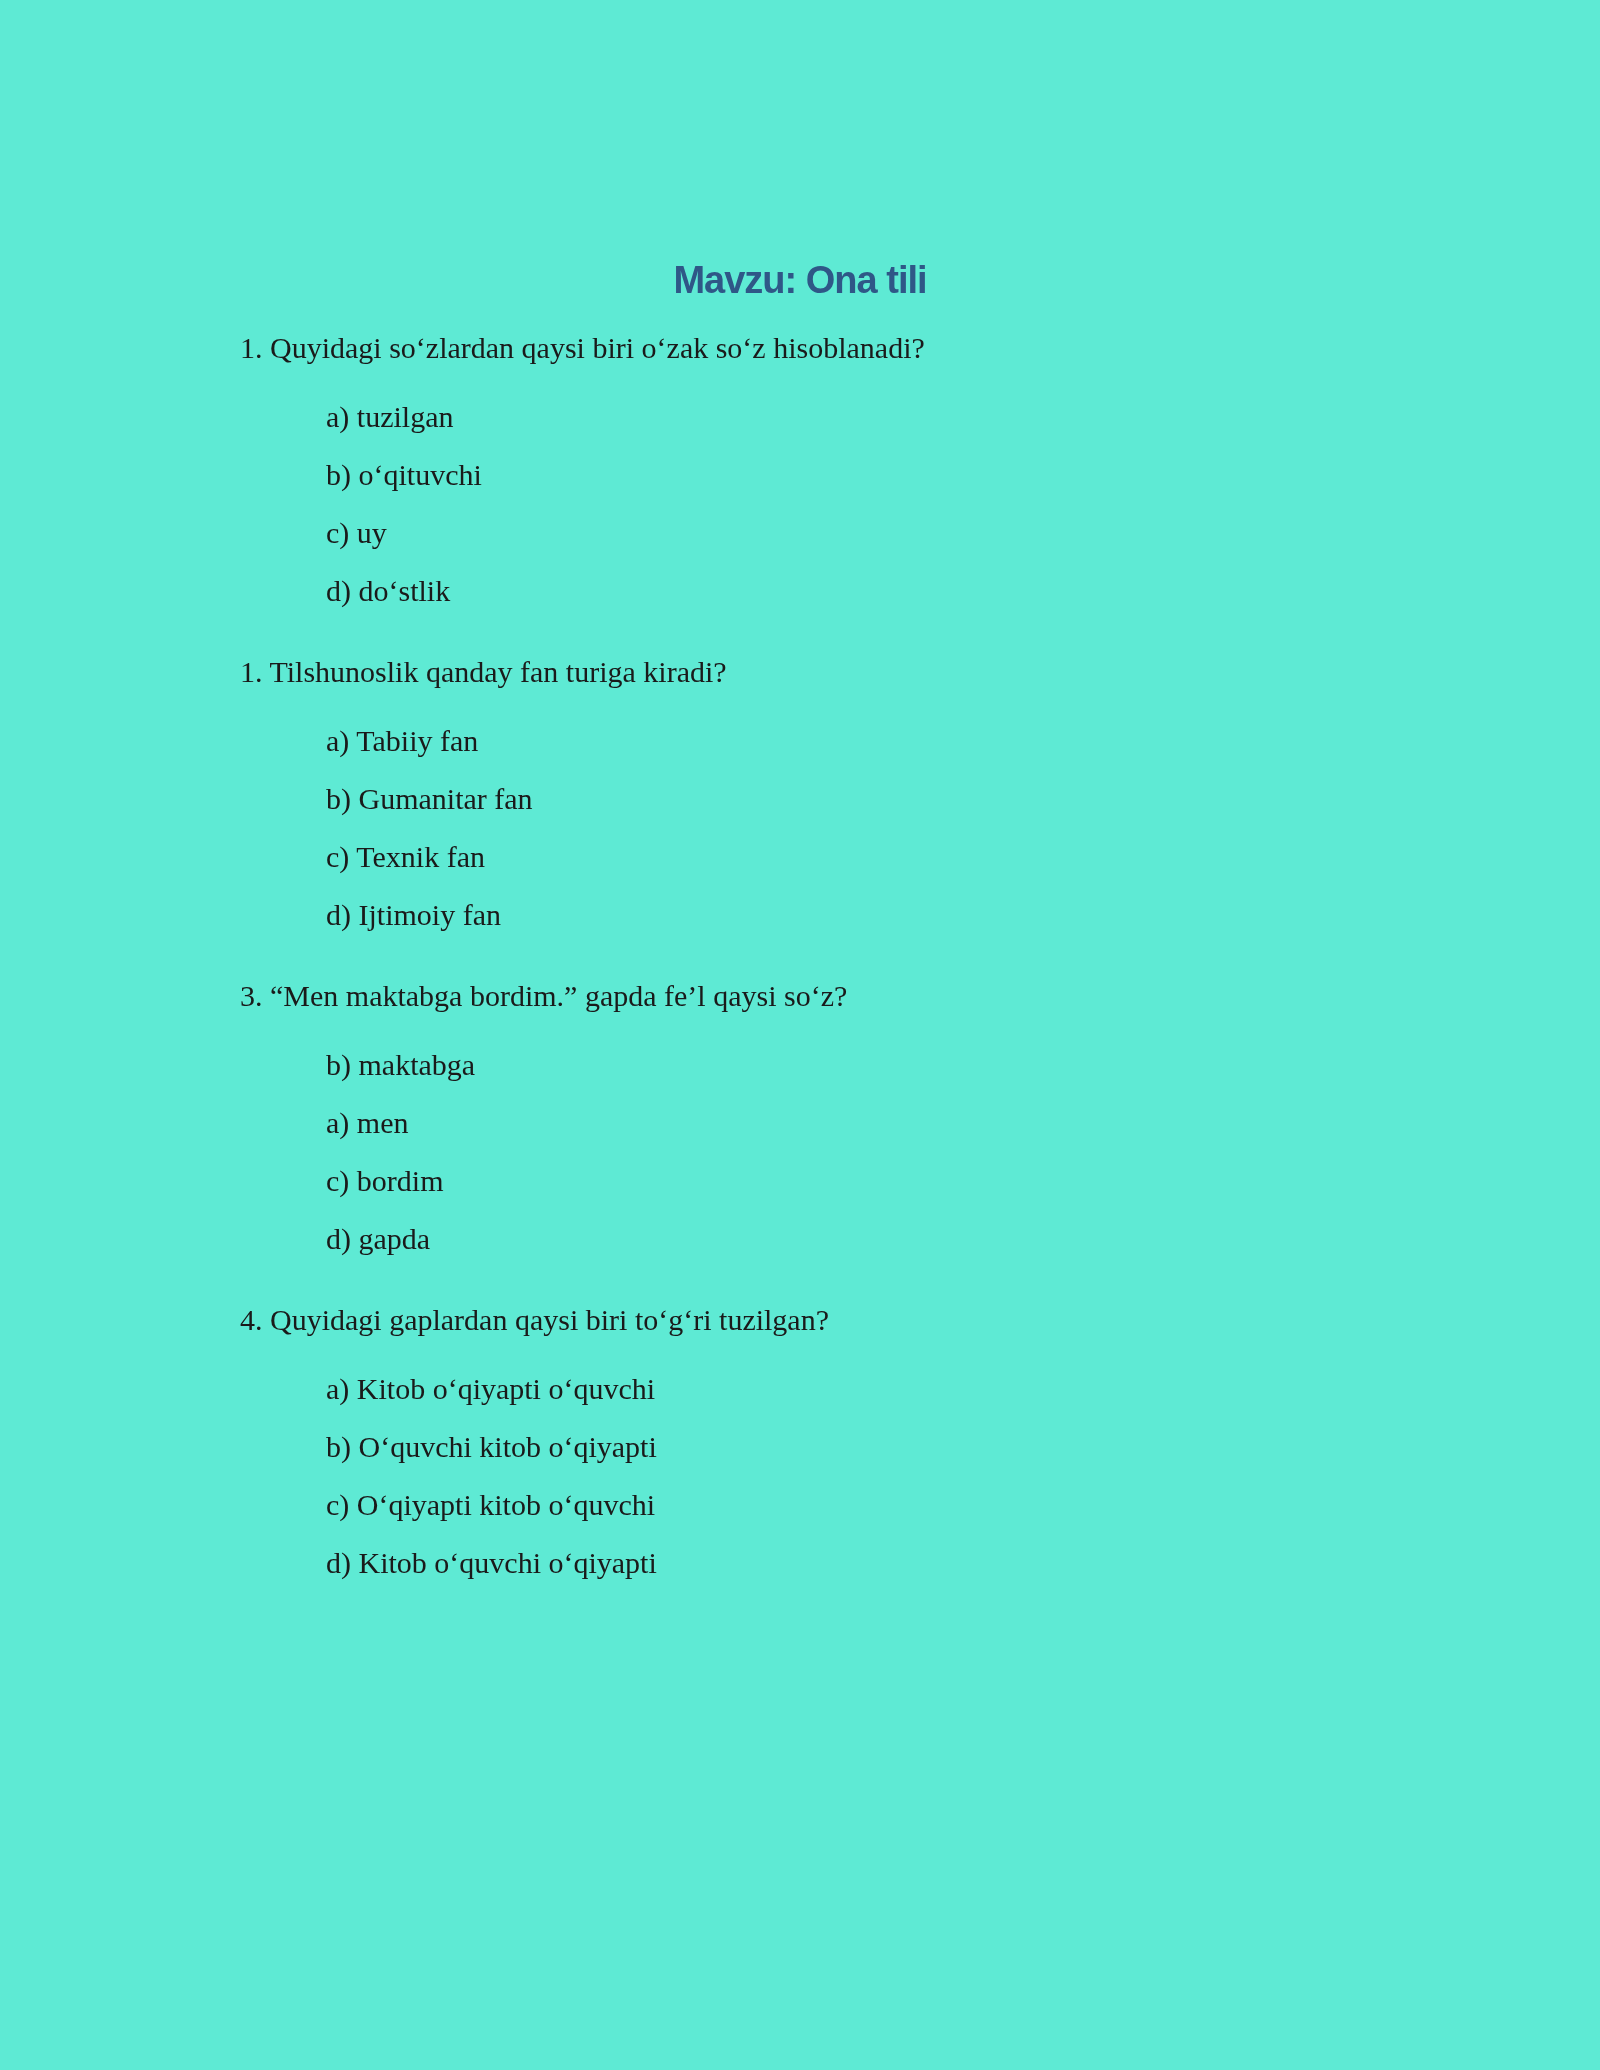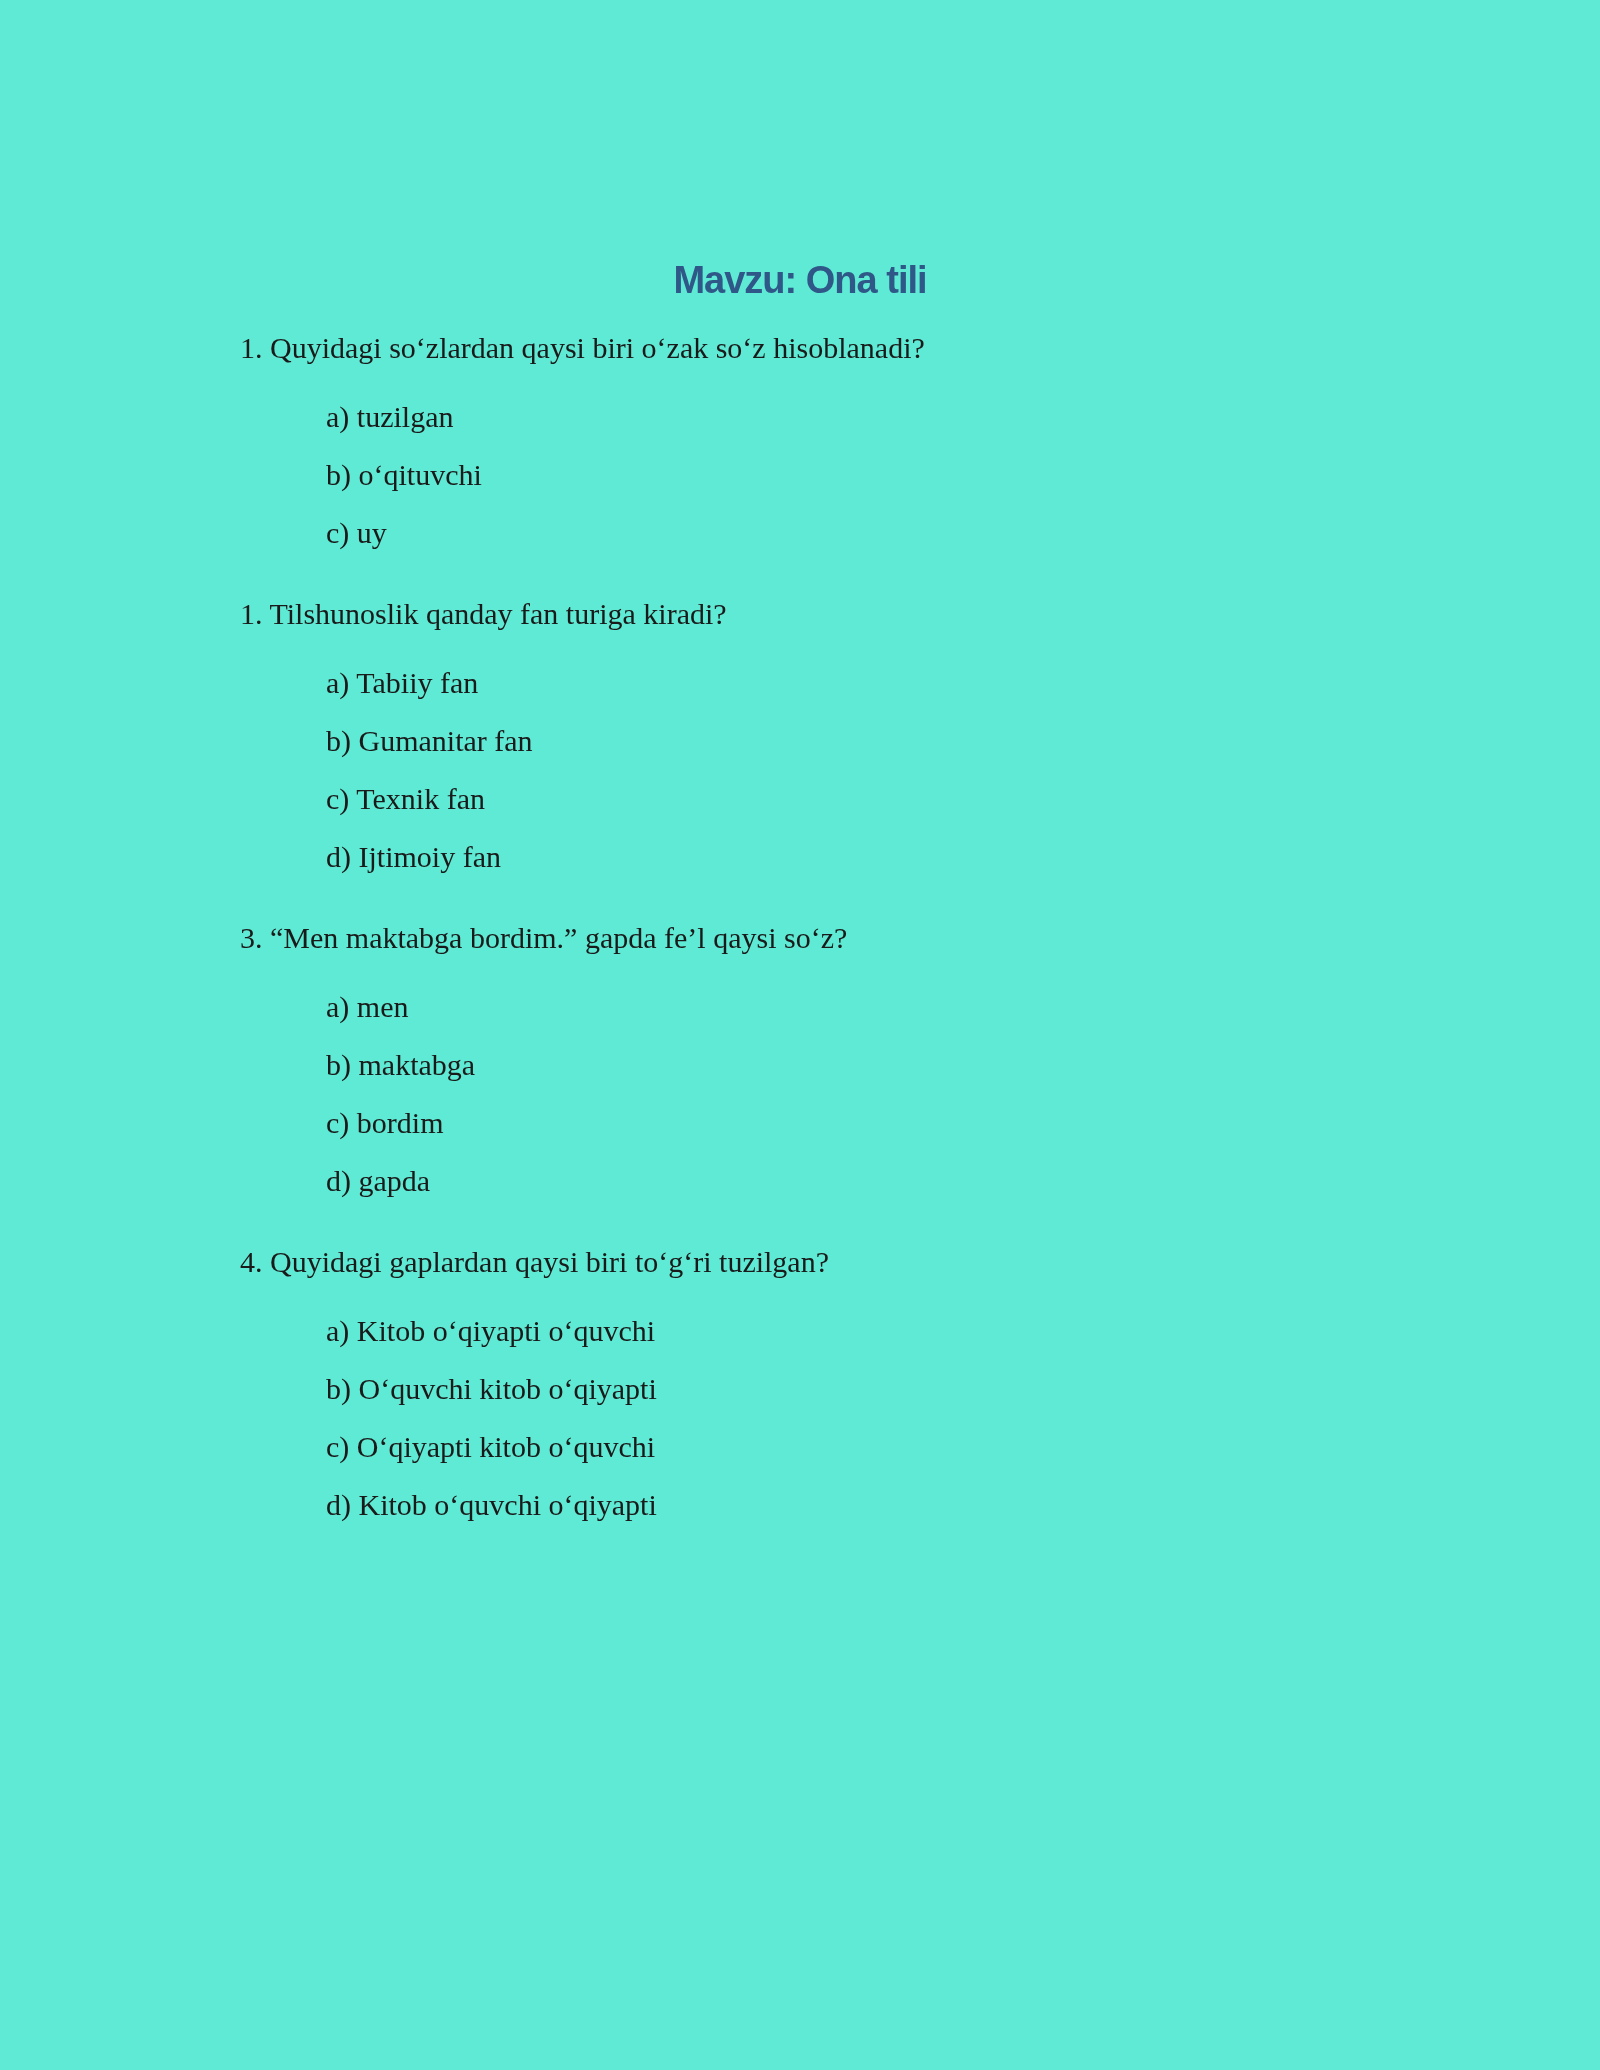--- a/index.html
+++ b/index.html
@@ -64,38 +64,39 @@
   <div class="doc-title">Mavzu: Ona tili</div>
 
   <div class="questions">
 
     <div class="question-block">
       <p class="question-text">1. Quyidagi soʻzlardan qaysi biri oʻzak soʻz hisoblanadi?</p>
       <ul class="options">
         <li class="option">a) tuzilgan</li>
         <li class="option">b) oʻqituvchi</li>
         <li class="option">c) uy</li>
+        <li class="option">d) doʻstlik</li>
       </ul>
     </div>
 
     <div class="question-block">
       <p class="question-text">1. Tilshunoslik qanday fan turiga kiradi?</p>
       <ul class="options">
         <li class="option">a) Tabiiy fan</li>
         <li class="option">b) Gumanitar fan</li>
         <li class="option">c) Texnik fan</li>
         <li class="option">d) Ijtimoiy fan</li>
       </ul>
     </div>
 
     <div class="question-block">
       <p class="question-text">3. “Men maktabga bordim.” gapda fe’l qaysi soʻz?</p>
       <ul class="options">
+        <li class="option">b) maktabga</li>
         <li class="option">a) men</li>
-        <li class="option">b) maktabga</li>
         <li class="option">c) bordim</li>
         <li class="option">d) gapda</li>
       </ul>
     </div>
 
     <div class="question-block">
       <p class="question-text">4. Quyidagi gaplardan qaysi biri toʻgʻri tuzilgan?</p>
       <ul class="options">
         <li class="option">a) Kitob oʻqiyapti oʻquvchi</li>
         <li class="option">b) Oʻquvchi kitob oʻqiyapti</li>

